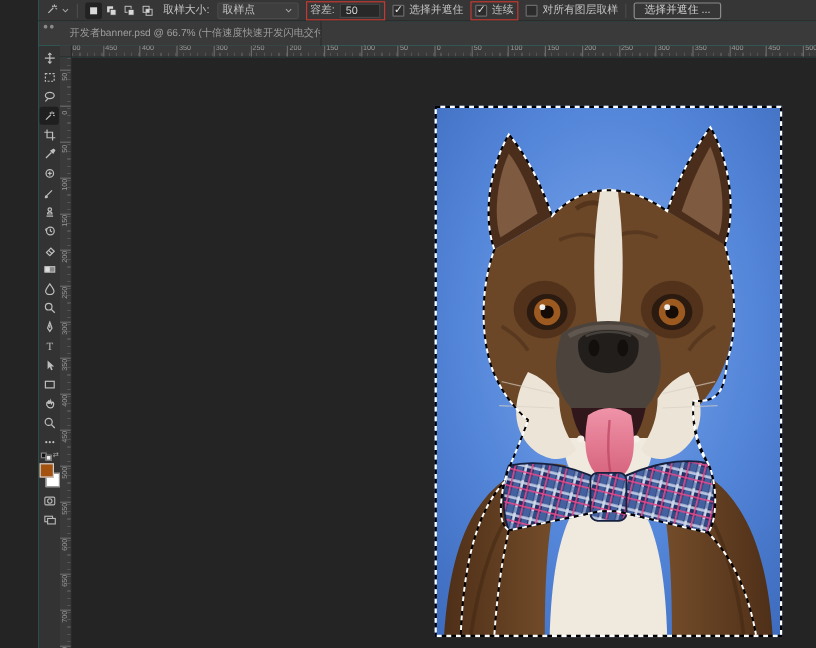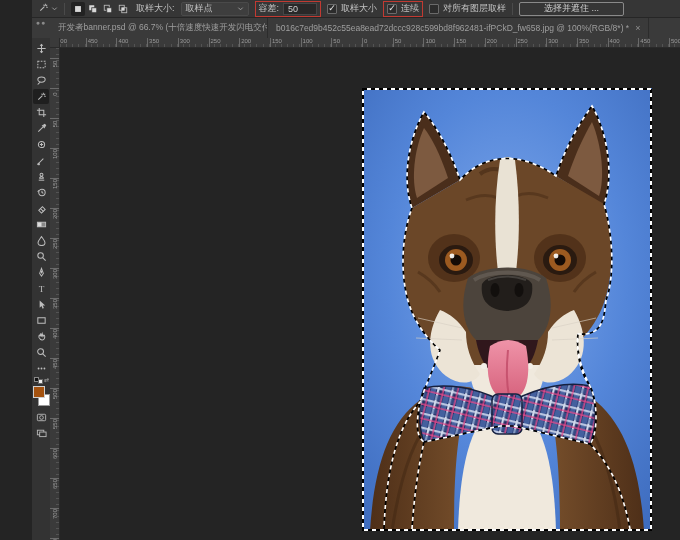--- a/index.html
+++ b/index.html
@@ -17,21 +17,21 @@
   .mode-btn { width:14px; height:14px; display:flex; align-items:center; justify-content:center; border-radius:2px; }
   .mode-btn.active { background:#222; }
   .dropdown { display:flex; align-items:center; gap:6px; background:#3e3e3e; border:1px solid #4a4a4a;
     height:14px; padding:0 4px; min-width:68px; justify-content:space-between; border-radius:2px; }
   .hl-box { display:flex; align-items:center; gap:4px; height:16px; padding:0 3px; border:1px solid #c13a32; }
   .tol-field { background:#282828; border:1px solid #464646; height:12px; min-width:34px;
     padding:0 4px; display:flex; align-items:center; color:#cfcfcf; }
   .chk { width:10px; height:10px; background:#2c2c2c; border:1px solid #6a6a6a; border-radius:1px;
     display:flex; align-items:center; justify-content:center; font-size:9px; color:#e8e8e8; line-height:1; }
   .chk-row { display:flex; align-items:center; gap:4px; }
-  .sam-btn { border:1px solid #8a8a8a; border-radius:2px; height:14px; padding:0 24px;
+  .sam-btn { border:1px solid #8a8a8a; border-radius:2px; height:14px; padding:0 8px;
     display:flex; align-items:center; color:#cfcfcf; }
 
   
   .tab-bar { position:absolute; left:0; top:18px; width:680px; height:20px; background:#3a3a3a;
     display:flex; align-items:flex-end; }
   .tab-grip { width:18px; height:20px; display:flex; align-items:flex-start; justify-content:center;
     color:#8a8a8a; font-size:7px; letter-spacing:1px; padding-top:1px; }
   .tab { height:20px; display:flex; align-items:center; gap:6px; padding:0 8px;
     font-size:8.5px; color:#9f9f9f; background:#3a3a3a; border-right:1px solid #2c2c2c; white-space:nowrap; overflow:hidden; }
   .tab .close { color:#8f8f8f; font-size:9px; }
@@ -126,43 +126,39 @@
       <span><svg width="7" height="7" viewBox="0 0 8 8">
             <path d="M1.5 3 L4 5.5 L6.5 3" fill="none" stroke="#a5a5a5"></path>
           </svg></span>
     </div>
     <div class="hl-box" style="border-color: rgb(193, 58, 50); text-align: right;">
       <span>容差:</span>
       <span class="tol-field">50</span>
     </div>
     <div class="chk-row">
       <span class="chk">✓</span>
-      <span>取样大小</span>
+      <span>选择并遮住</span>
     </div>
     <div class="hl-box" style="border-color: rgb(193, 58, 50);">
       <span class="chk">✓</span>
       <span>连续</span>
     </div>
     <div class="chk-row">
       <span class="chk"></span>
       <span>对所有图层取样</span>
     </div>
     <div class="opt-sep"></div>
     <div class="sam-btn">选择并遮住 ...</div>
   </div>
 
   <div class="tab-bar">
     <div class="tab-grip">●●</div>
     <div class="tab tab1">
       <span>开发者banner.psd @ 66.7% (十倍速度快速开发闪电交付, RGB/8#) *</span>
 
-    </div>
-    <div class="tab tab2">
-      <span>b016c7ed9b452c55ea8ead72dccc928c599bd8f962481-ifPCkD_fw658.jpg @ 100%(RGB/8*) *</span>
-      <span class="close">×</span>
     </div>
   </div>
 
   <div class="toolbar">
     <div id="toolbar-tools" style="display:flex;flex-direction:column;gap:1px;align-items:center;">
         <div class="tool">
           <svg width="11" height="11" viewBox="0 0 12 12" fill="none" stroke="#bdbdbd" stroke-width="1.1">
             <line x1="6" y1="1.5" x2="6" y2="10.5"></line>
             <line x1="1.5" y1="6" x2="10.5" y2="6"></line>
             <path d="M4.5 3 L6 1.5 L7.5 3 M4.5 9 L6 10.5 L7.5 9"></path>

